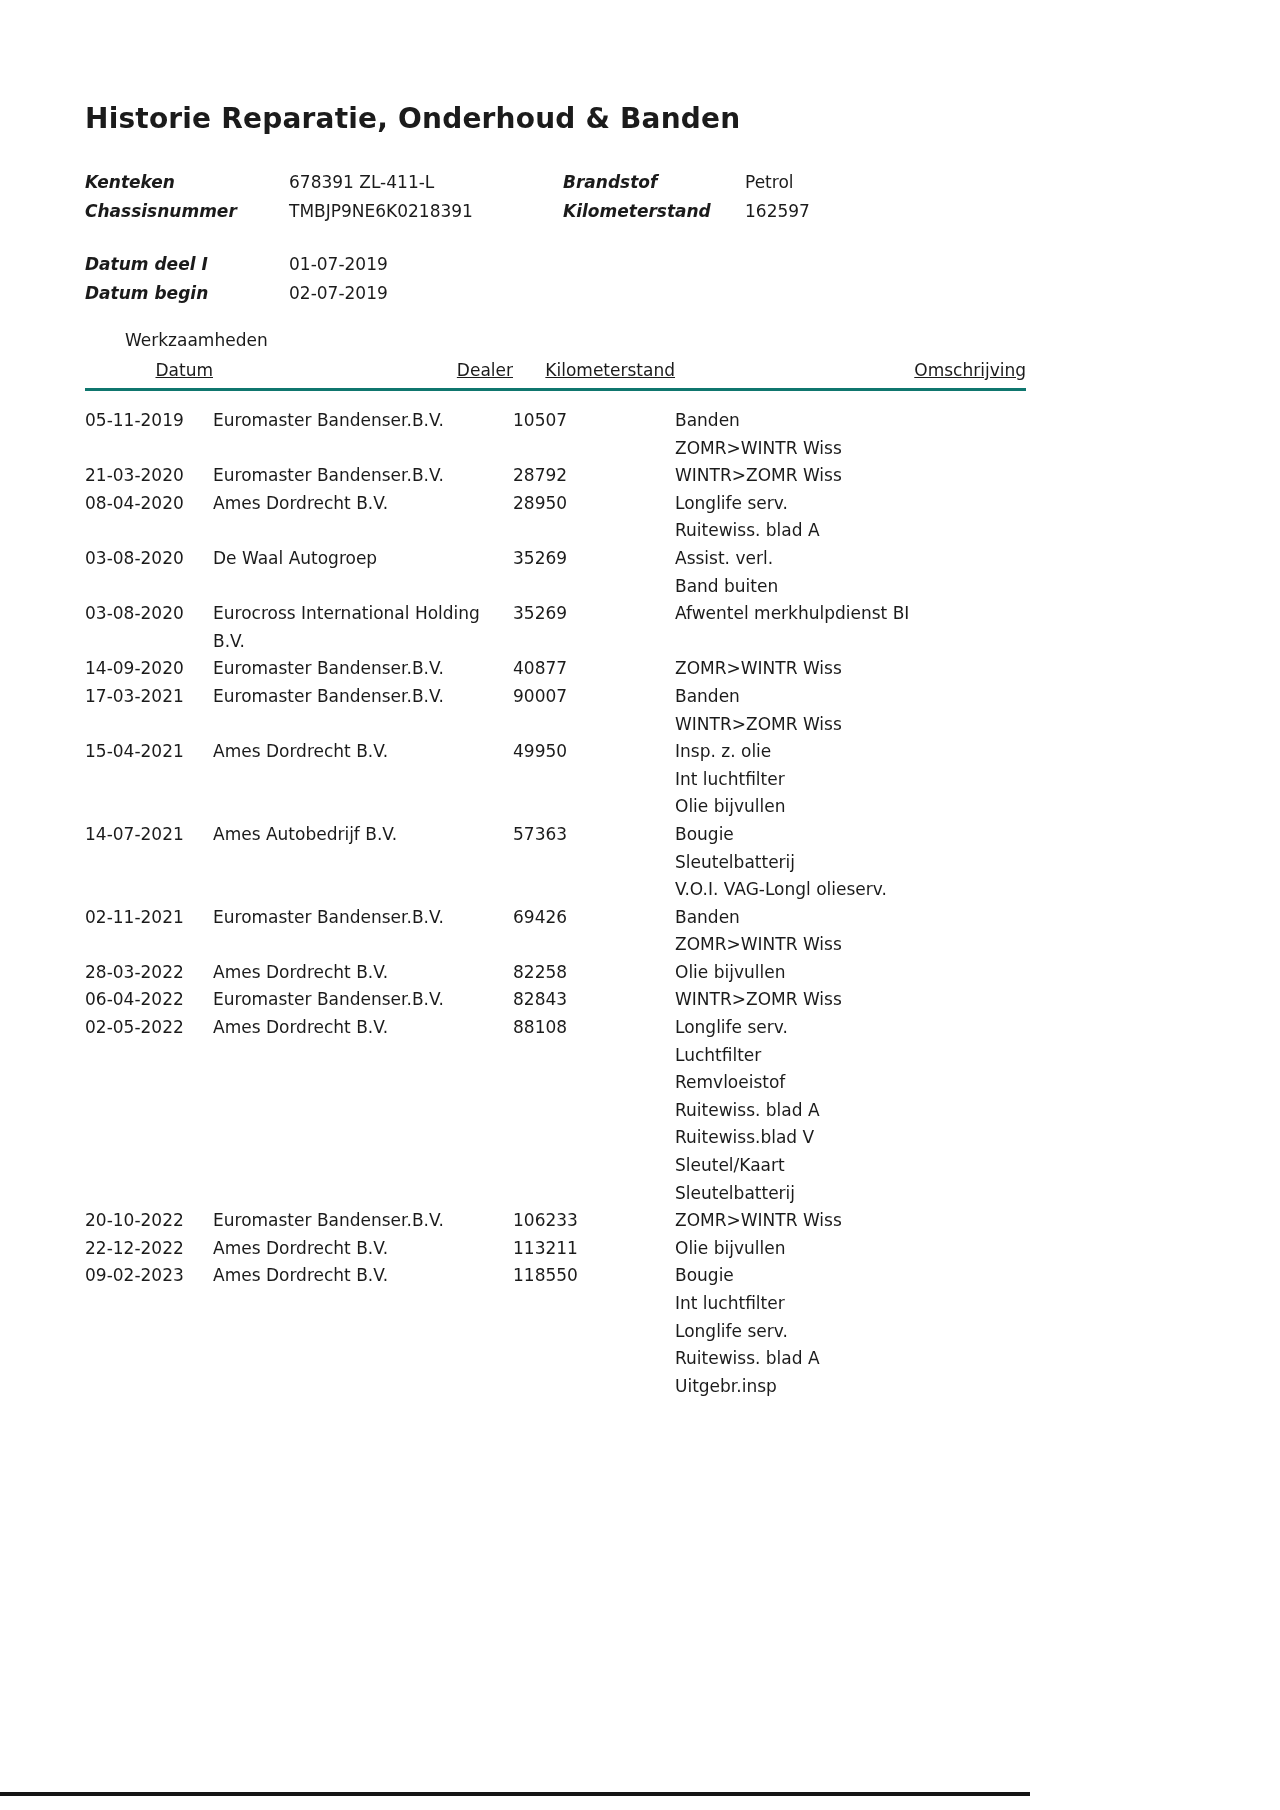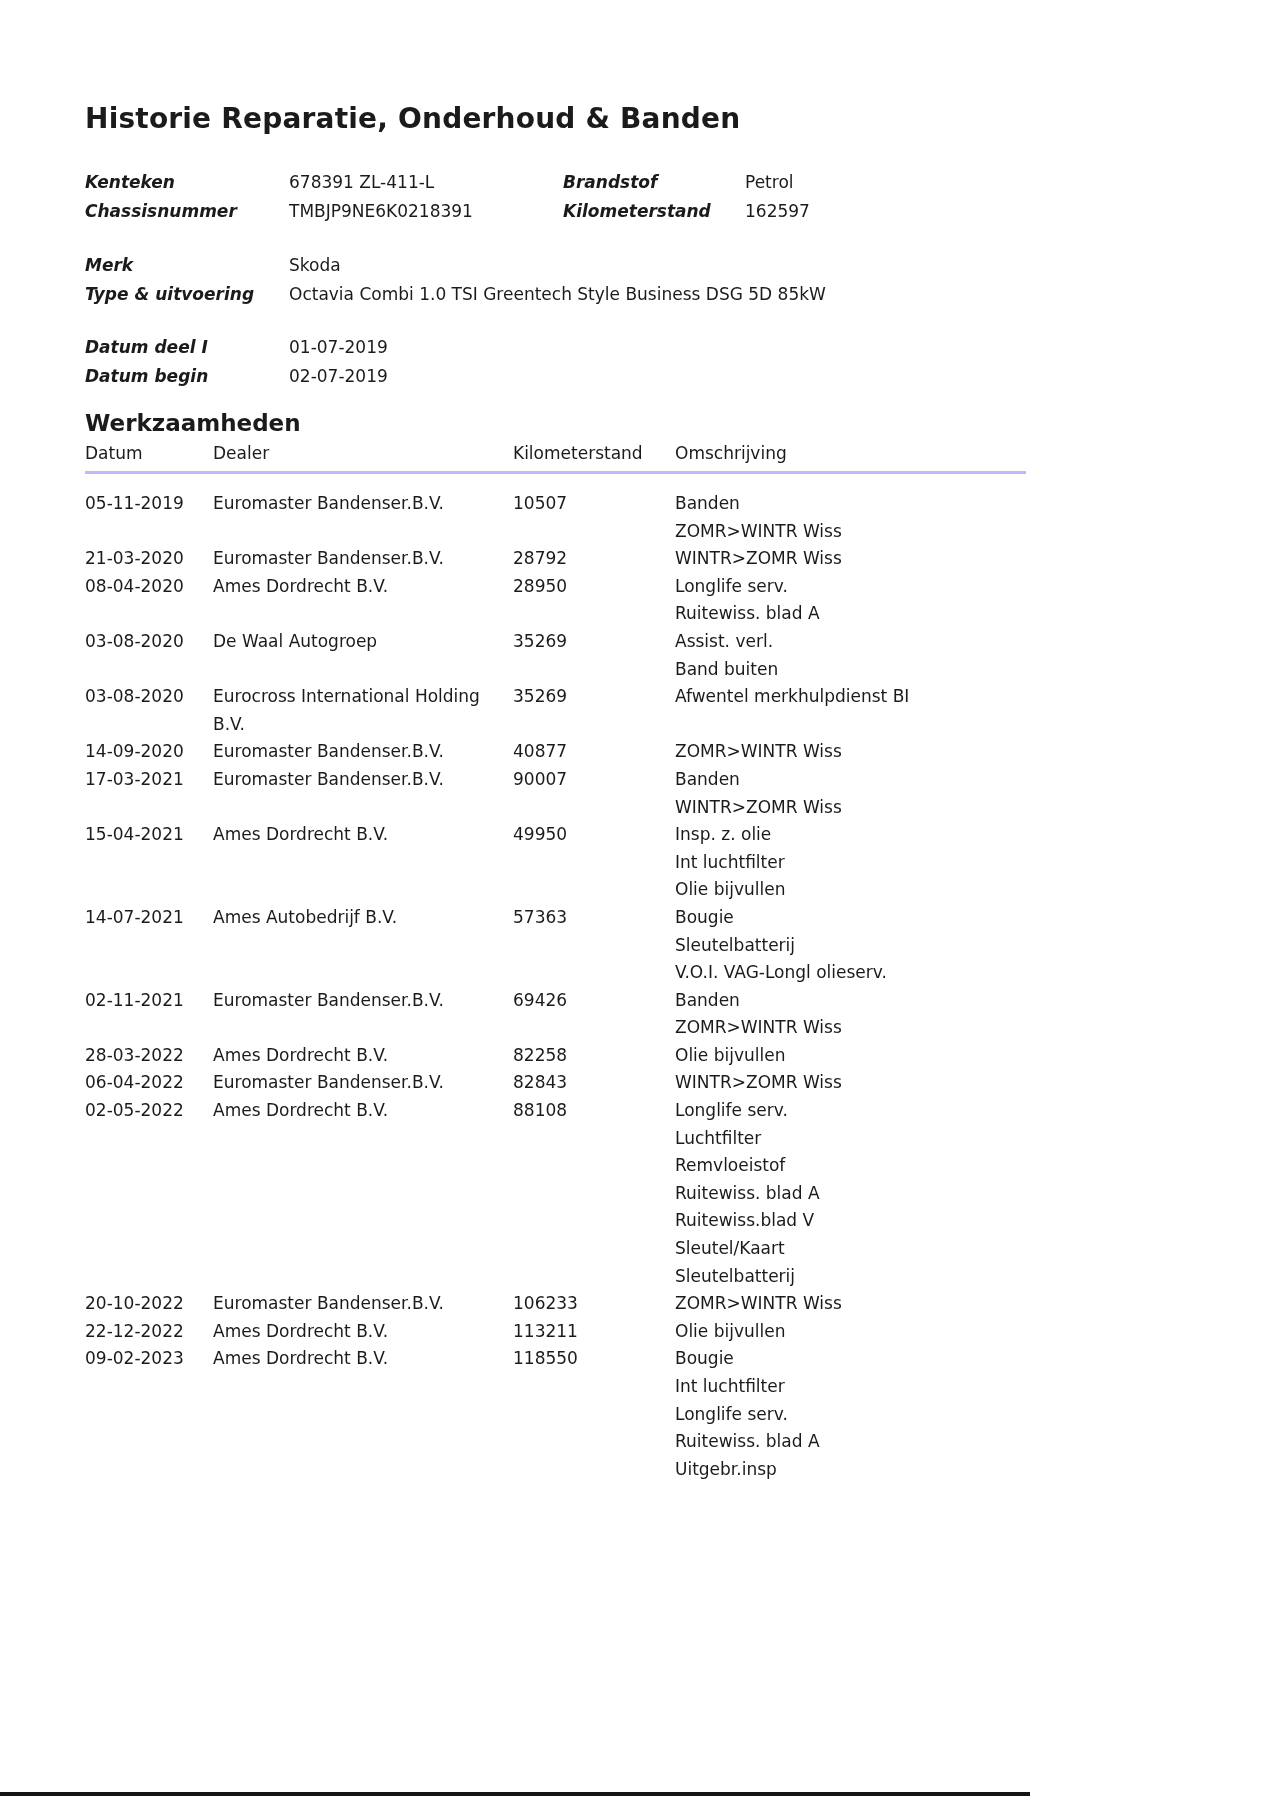--- a/index.html
+++ b/index.html
@@ -35,40 +35,42 @@
     grid-template-columns: 204px 1fr;
     line-height: 29px;
     font-size: 17px;
   }
   .reg-grid   { margin-top: 33px; }
   .veh-grid   { margin-top: 25px; }
   .dates-grid { margin-top: 24px; }
   .lbl { font-weight: bold; font-style: italic; }
   .section-title {
     margin-top: 18px;
-    font-size: 23px;
-    font-weight: bold;
+    font-size: 17px;
+    font-weight: normal;
     line-height: 29px;
+    margin-left: 40px;
   }
   table.work-table {
     border-collapse: collapse;
     table-layout: fixed;
     width: 941px;
     margin-top: 5px;
     font-size: 17px;
   }
   .col-datum  { width: 128px; }
   .col-dealer { width: 300px; }
   .col-km     { width: 162px; }
   .work-table th {
     font-weight: normal;
-    text-align: left;
+    text-align: right;
     padding: 0 0 8px 0;
     line-height: 20px;
-    border-bottom: 3px solid #c4b5fd;
+    border-bottom: 3px solid #0f766e;
+    text-decoration: underline;
   }
   .th-km, .td-km { text-align: left; }
   .th-oms, .td-oms { padding-left: 18px; margin-left: 29px; }
   .work-table td {
     vertical-align: top;
     line-height: 27.6px;
     padding: 0;
   }
   .td-dealer { padding-right: 14px; }
   .td-oms { white-space: pre-line; }
@@ -97,30 +99,20 @@
       <span>Petrol</span>
     </div>
     <div class="kv-row4">
       <span class="lbl">Chassisnummer</span>
       <span>TMBJP9NE6K0218391</span>
       <span class="lbl">Kilometerstand</span>
       <span>162597</span>
     </div>
   </div>
 
-  <div class="veh-grid">
-    <div class="kv-row2">
-      <span class="lbl">Merk</span>
-      <span>Skoda</span>
-    </div>
-    <div class="kv-row2">
-      <span class="lbl">Type &amp; uitvoering</span>
-      <span>Octavia Combi 1.0 TSI Greentech Style Business DSG 5D 85kW</span>
-    </div>
-  </div>
 
   <div class="dates-grid">
     <div class="kv-row2">
       <span class="lbl">Datum deel I</span>
       <span>01-07-2019</span>
     </div>
     <div class="kv-row2">
       <span class="lbl">Datum begin</span>
       <span>02-07-2019</span>
     </div>

